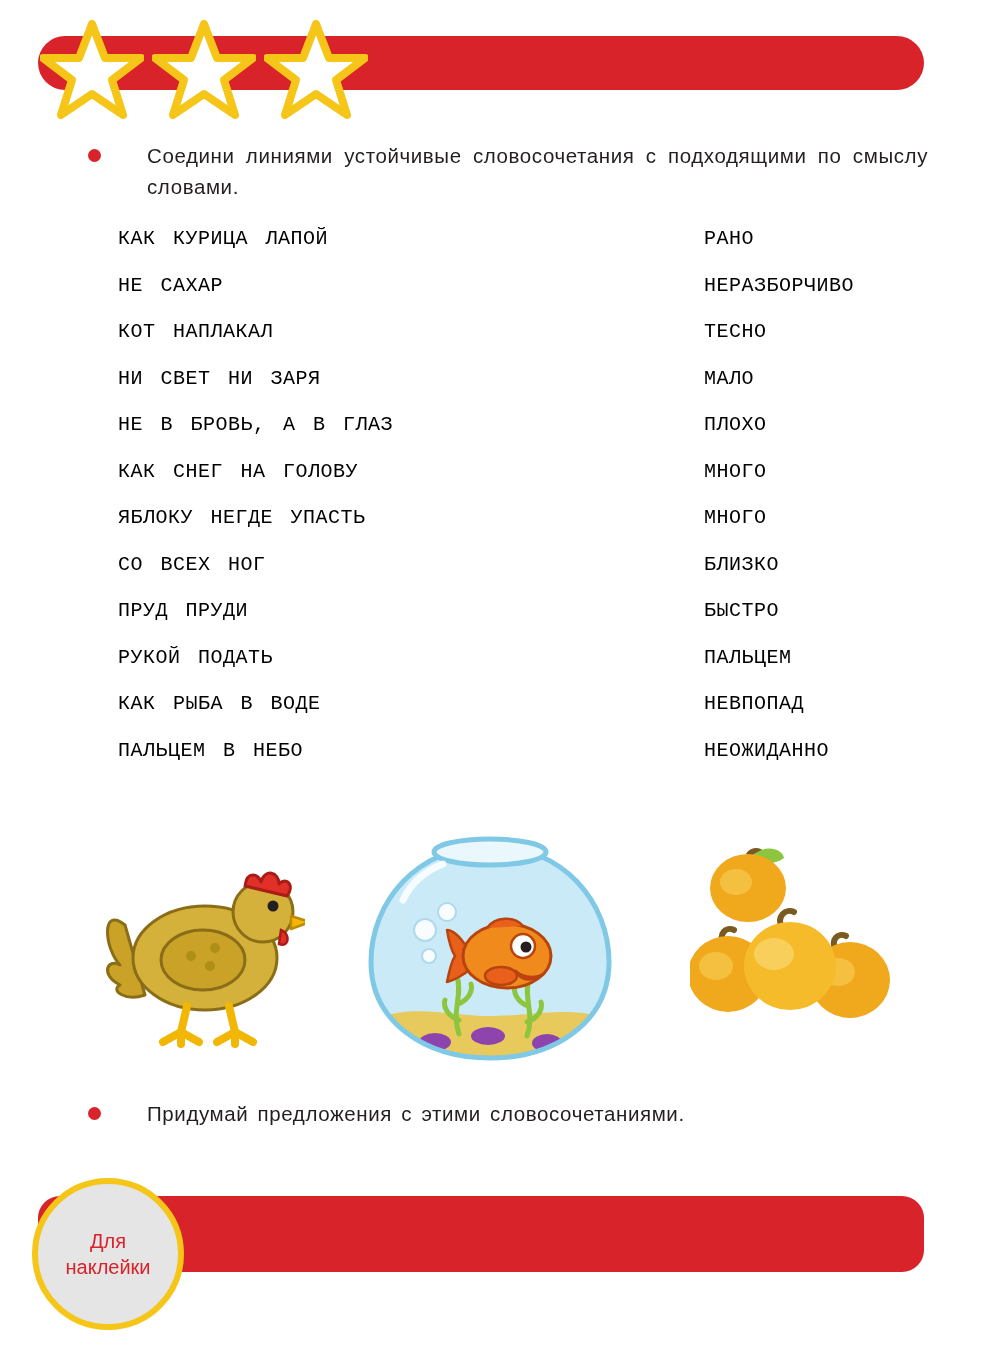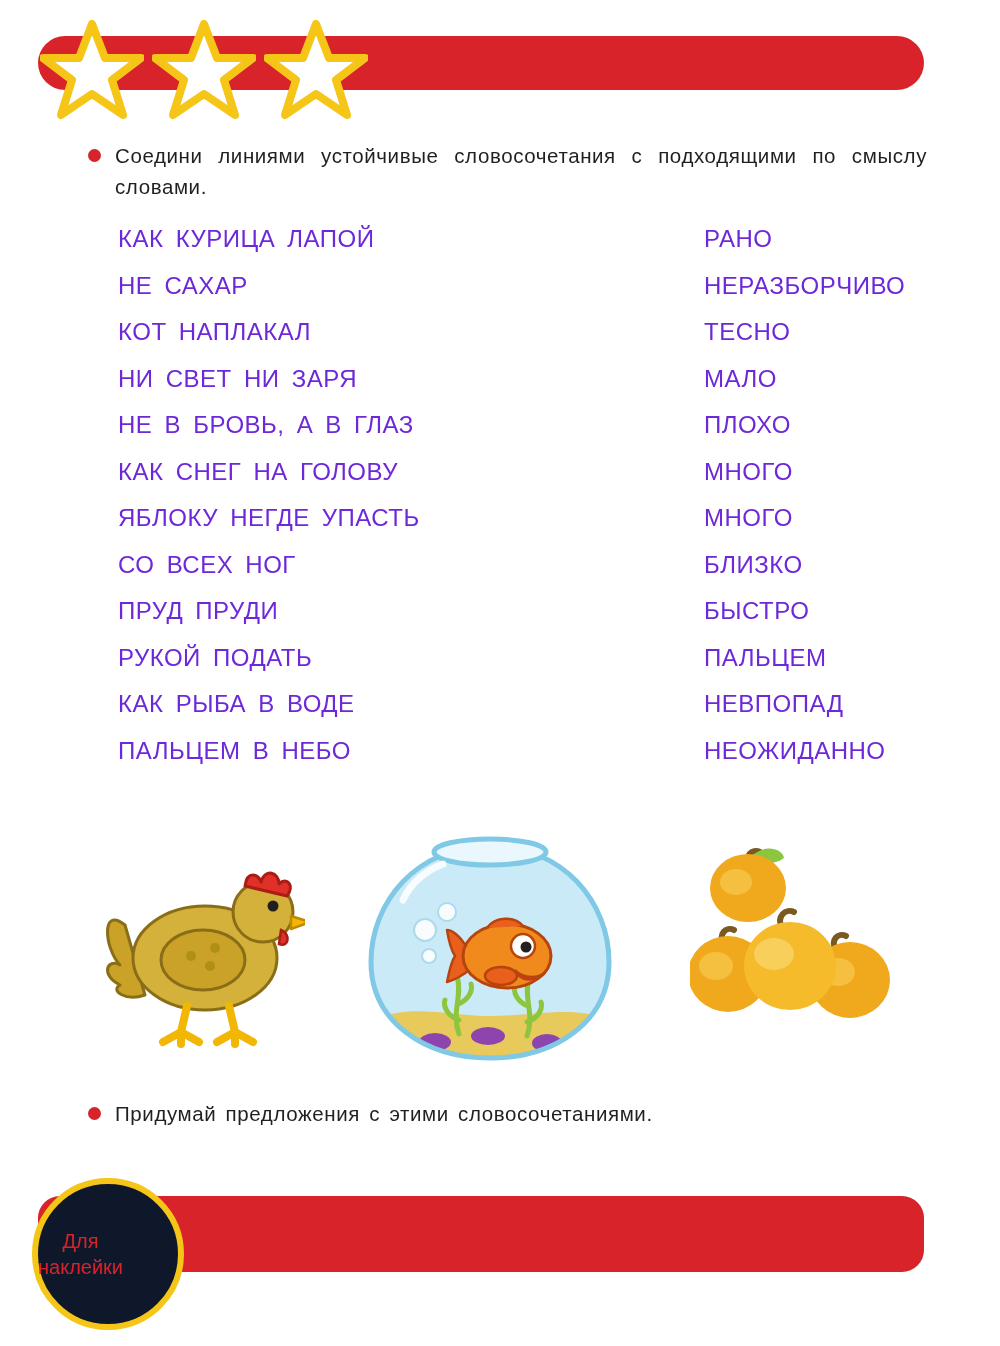--- a/index.html
+++ b/index.html
@@ -40,20 +40,21 @@
   }
   .star:nth-child(1) { left: 0px; }
   .star:nth-child(2) { left: 112px; }
   .star:nth-child(3) { left: 224px; }
 
   
   .task {
     position: absolute;
     display: flex;
     align-items: flex-start;
+    gap: 32px;
   }
   .bullet {
     width: 13px;
     height: 13px;
     border-radius: 50%;
     background: #d8232a;
     margin-top: 9px;
     margin-right: 14px;
     flex: 0 0 auto;
   }
@@ -85,26 +86,27 @@
     width: 1000px;
     height: 610px;
   }
   .col {
     position: absolute;
     top: 0;
   }
   .col-left { left: 118px; }
   .col-right { left: 684px; margin-left: 20px; }
   .word {
-    font-size: 24px;
+    font-size: 20px;
     line-height: 46.5px;
-    color: #6d28d9;
+    color: #000000;
     letter-spacing: 0.5px;
     word-spacing: 5px;
     white-space: nowrap;
+    font-family: Liberation Mono, monospace;
   }
 
   
   .illustrations {
     position: absolute;
     left: 0;
     top: 830px;
     width: 1000px;
     height: 250px;
   }
@@ -126,25 +128,26 @@
     background: #d8232a;
     border-radius: 22px;
   }
   .sticker {
     position: absolute;
     left: 32px;
     top: 1178px;
     width: 152px;
     height: 152px;
     border-radius: 50%;
-    background: #0f172a;
+    background: #e5e5e5;
     border: 6px solid #f5c518;
     box-sizing: border-box;
     display: flex;
     align-items: center;
+    justify-content: center;
     text-align: center;
   }
   .sticker-text {
     font-size: 20px;
     line-height: 26px;
     color: #d8232a;
   }
 </style>
 </head>
 <body>

